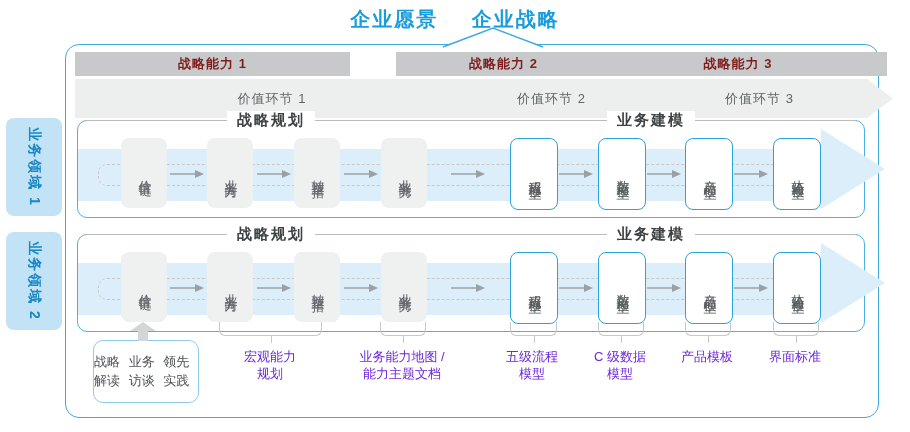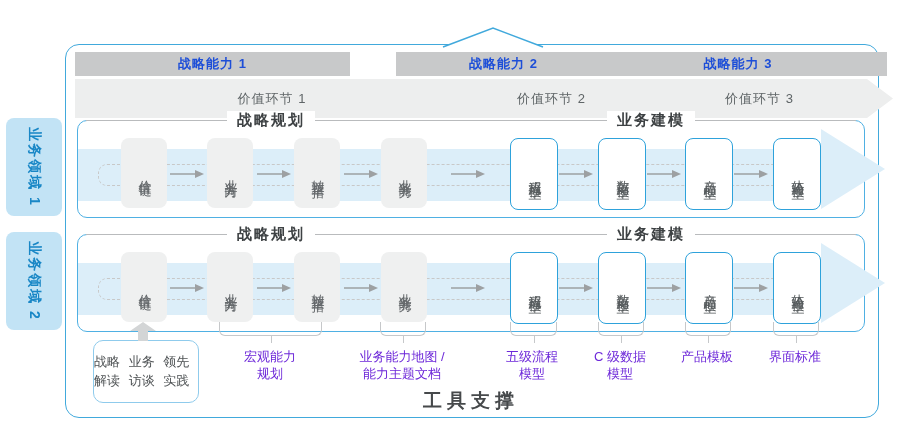--- a/index.html
+++ b/index.html
@@ -13,21 +13,21 @@
   .title span{display:inline-block;margin:0 13px;}
   
   .outer{position:absolute;left:65px;top:44px;width:812px;height:372px;
          border:1.5px solid #41a9dc;border-radius:14px;z-index:1;}
   .caret{position:absolute;left:438px;top:26px;width:110px;height:22px;z-index:2;}
   .footer-label{position:absolute;left:65px;top:388px;width:812px;text-align:center;
          font-size:19px;font-weight:bold;color:#46494b;letter-spacing:5px;z-index:3;}
   
   .bar{position:absolute;top:52px;height:24px;background:#c8c9ca;z-index:2;
        display:flex;align-items:center;justify-content:center;
-       font-size:13px;font-weight:bold;color:#1d4ed8;letter-spacing:1px;}
+       font-size:13px;font-weight:bold;color:#7f1d1d;letter-spacing:1px;}
   
   .chev{position:absolute;top:79px;height:39px;background:#edeeee;z-index:2;
         display:flex;align-items:center;justify-content:center;
         font-size:13px;color:#5f6567;letter-spacing:1px;}
   .chev.first{clip-path:polygon(0 0,calc(100% - 26px) 0,100% 50%,calc(100% - 26px) 100%,0 100%);}
   .chev.mid{clip-path:polygon(0 0,calc(100% - 26px) 0,100% 50%,calc(100% - 26px) 100%,0 100%,26px 50%);}
   
   .vlabel{position:absolute;left:6px;width:56px;height:98px;background:#c2e3f5;
           border-radius:8px;display:flex;align-items:center;justify-content:center;z-index:2;}
   .vlabel span{transform:rotate(90deg);white-space:nowrap;color:#1987c6;
@@ -64,26 +64,29 @@
        border-left:1px solid #c6c8ca;}
   .ann{position:absolute;top:349px;transform:translateX(-50%);text-align:center;
        font-size:13px;color:#6d28d9;line-height:1.3;white-space:nowrap;z-index:3;}
   .ann span{display:block;}
 </style>
 </head>
 <body>
 
 <div class="stage">
 
+  <div class="title">
+    <span>企业愿景</span>
+    <span>企业战略</span>
+  </div>
 
   <div class="outer"></div>
   <svg class="caret" viewBox="0 0 110 22">
     <path d="M5,21 L55,2 L105,21" fill="#ffffff" stroke="#41a9dc" stroke-width="1.5"></path>
   </svg>
-  <div class="footer-label">工具支撑</div>
 
   <div class="bar" style="left:75px;width:275px;">战略能力 1</div>
   <div class="bar" style="left:396px;width:215px;">战略能力 2</div>
   <div class="bar" style="left:589px;width:298px;">战略能力 3</div>
 
   <div class="chev first" style="left:75px;width:394px;padding-right:20px;">价值环节 1</div>
   <div class="chev mid" style="left:447px;width:193px;padding-left:8px;">价值环节 2</div>
   <div class="chev mid" style="left:618px;width:267px;padding-left:8px;">价值环节 3</div>
 
   <div class="vlabel" style="top:118px;">

